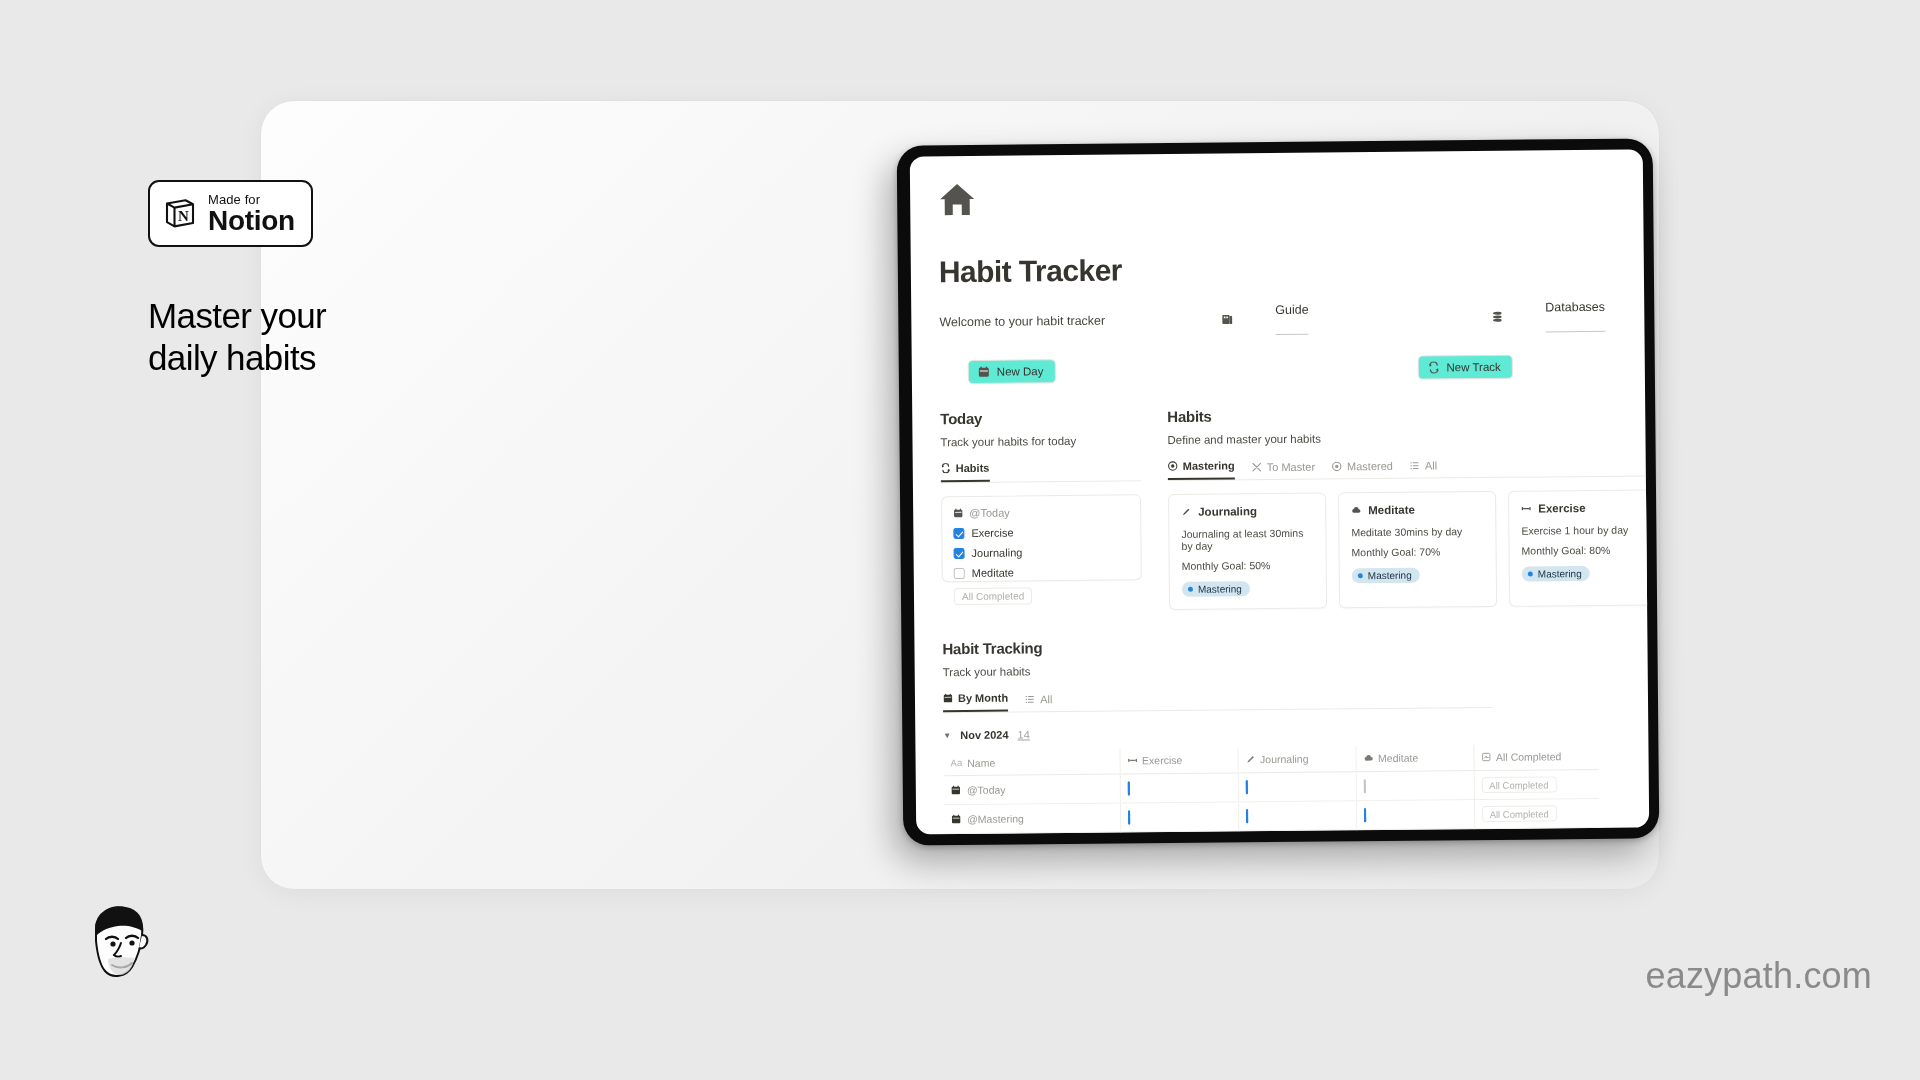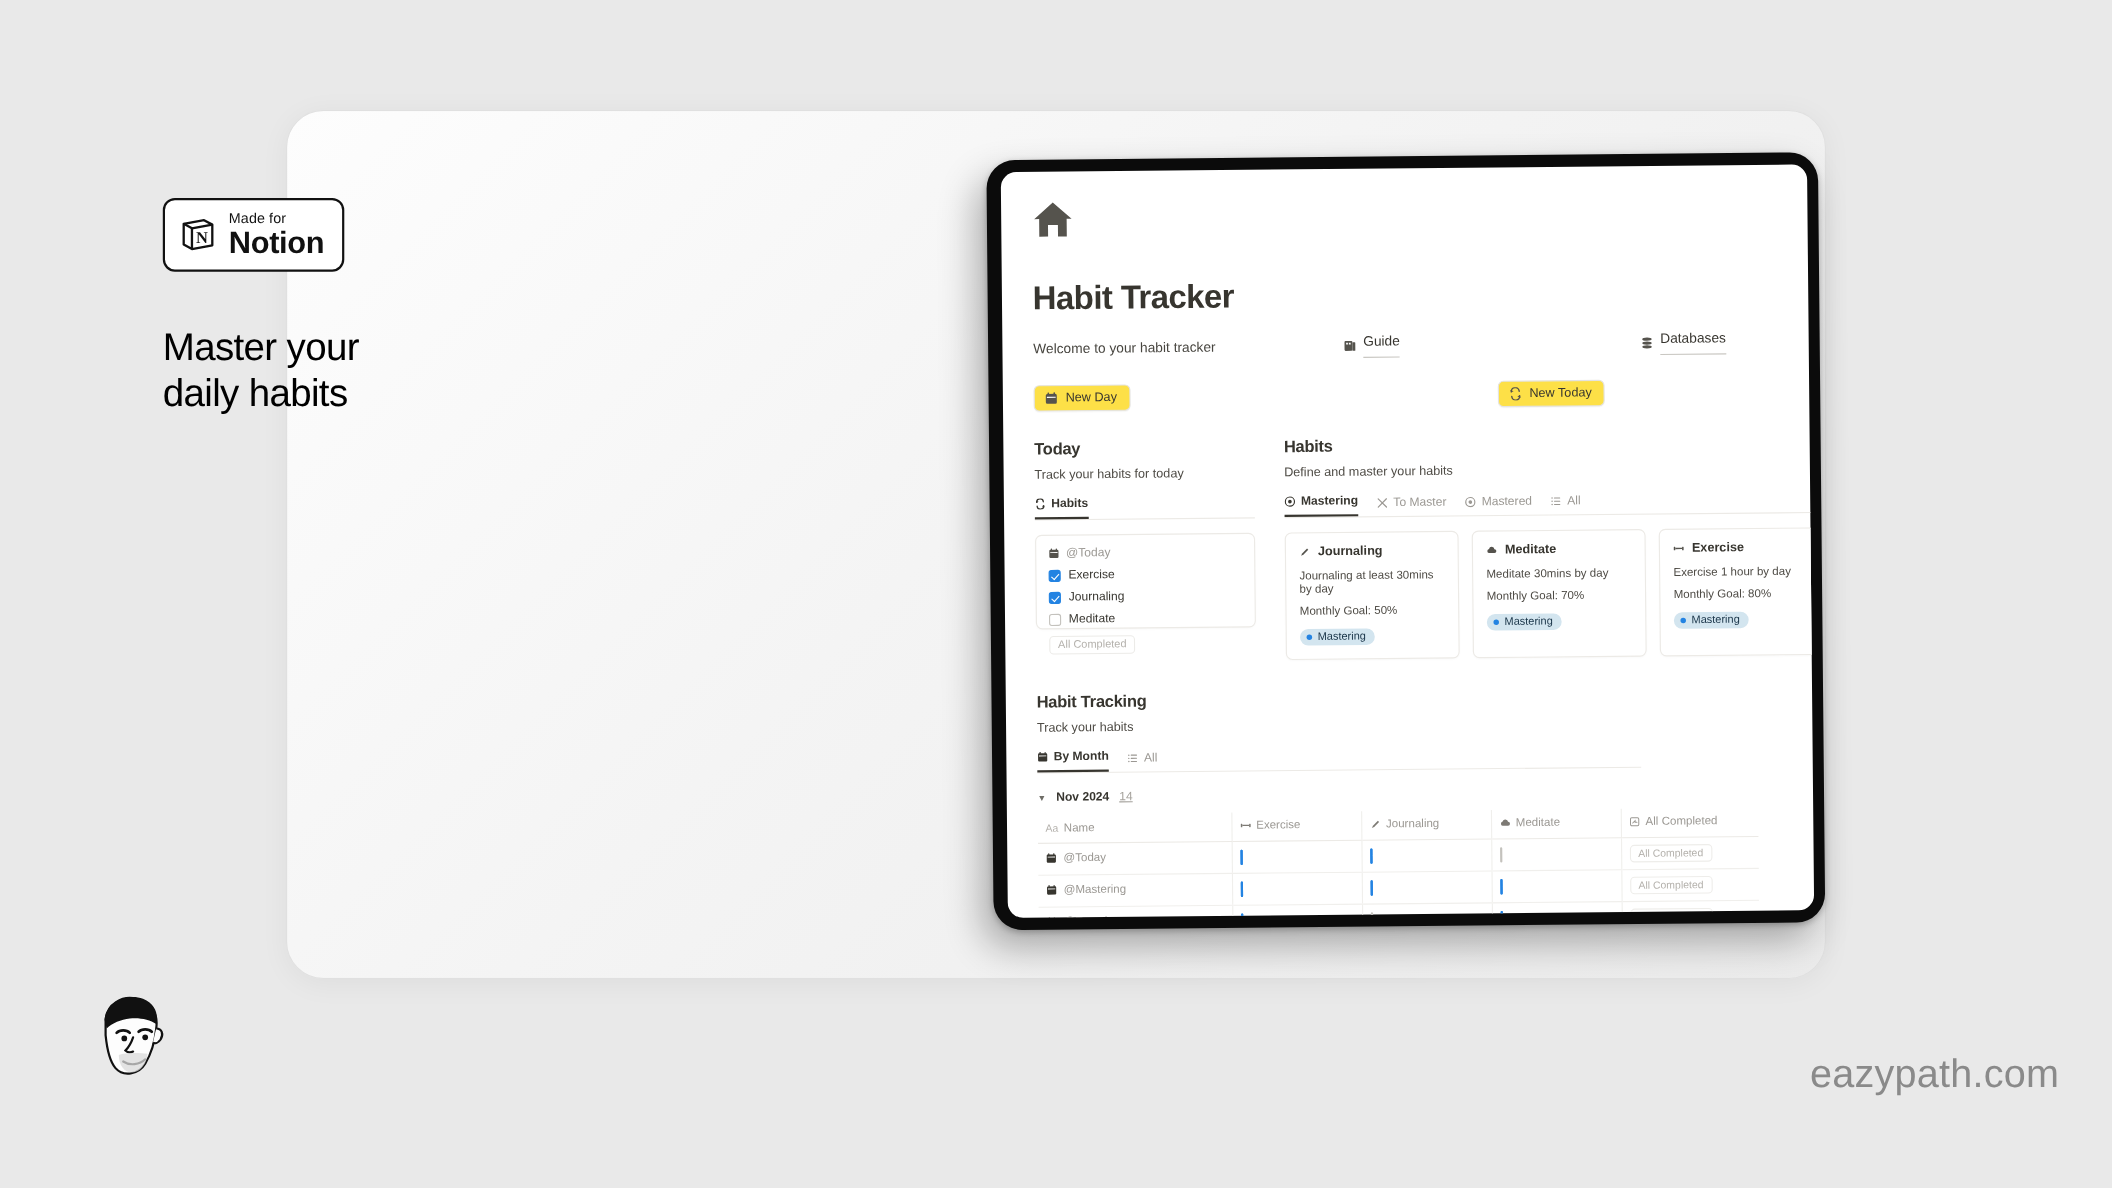--- a/index.html
+++ b/index.html
@@ -92,33 +92,34 @@
 
   .header-row {
     margin-top: 17px;
     display: flex; align-items: center;
   }
   .welcome-text { font-size: 12.5px; color: #484640; width: 282px; }
   .hdr-link {
     display: inline-flex; align-items: center; gap: 6px;
     font-size: 12.5px; color: #37352f;
   }
-  .hdr-link .lnk-label { border-bottom: 1px solid #c9c7c2; padding-bottom: 7px; }
+  .hdr-link .lnk-label { border-bottom: 1px solid #c9c7c2; padding-bottom: 17px; margin-left: 36px; }
   .hdr-link.guide { width: 270px; }
 
   .btn-row { margin-top: 22px; display: flex; align-items: center; }
   .nbtn {
     display: inline-flex; align-items: center; gap: 7px;
-    background: #fde047;
+    background: #5eead4;
     border: 1px solid #e4e3e0;
     border-radius: 5px;
     padding: 5px 11px 5px 9px;
     font-size: 11.5px; color: #37352f;
     box-shadow: 0 1px 1px rgba(0,0,0,0.035);
     white-space: nowrap;
+    margin-left: 28px;
   }
   .btn-spacer-a { width: 334px; }
 
   
   .body-cols { margin-top: 26px; display: flex; }
   .col-today { width: 200px; flex: none; }
   .col-habits { flex: 1; margin-left: 27px; }
 
   .sec-title { font-size: 15px; font-weight: 700; letter-spacing: -.25px; color: #37352f; }
   .sec-sub { margin-top: 9px; font-size: 11.5px; color: #4e4b45; }
@@ -310,21 +311,21 @@
 
           <button class="nbtn">
             <span class="ic">
               <svg viewBox="0 0 12 12" width="12" height="12">
                 <path d="M2.2 4.2 A3.6 3.6 0 0 1 9.4 3.6" fill="none" stroke="#55534d" stroke-width="1.3" stroke-linecap="round"></path>
                 <path d="M9.8 7.8 A3.6 3.6 0 0 1 2.6 8.4" fill="none" stroke="#55534d" stroke-width="1.3" stroke-linecap="round"></path>
                 <path d="M1.2 2.4 L2.3 4.6 L4.3 3.6 Z" fill="#55534d"></path>
                 <path d="M10.8 9.6 L9.7 7.4 L7.7 8.4 Z" fill="#55534d"></path>
               </svg>
             </span>
-            <span>New Today</span>
+            <span>New Track</span>
           </button>
         </div>
 
         <div class="body-cols">
 
           <div class="col-today">
             <div class="sec-title">Today</div>
             <div class="sec-sub">Track your habits for today</div>
 
             <div class="tabbar">

